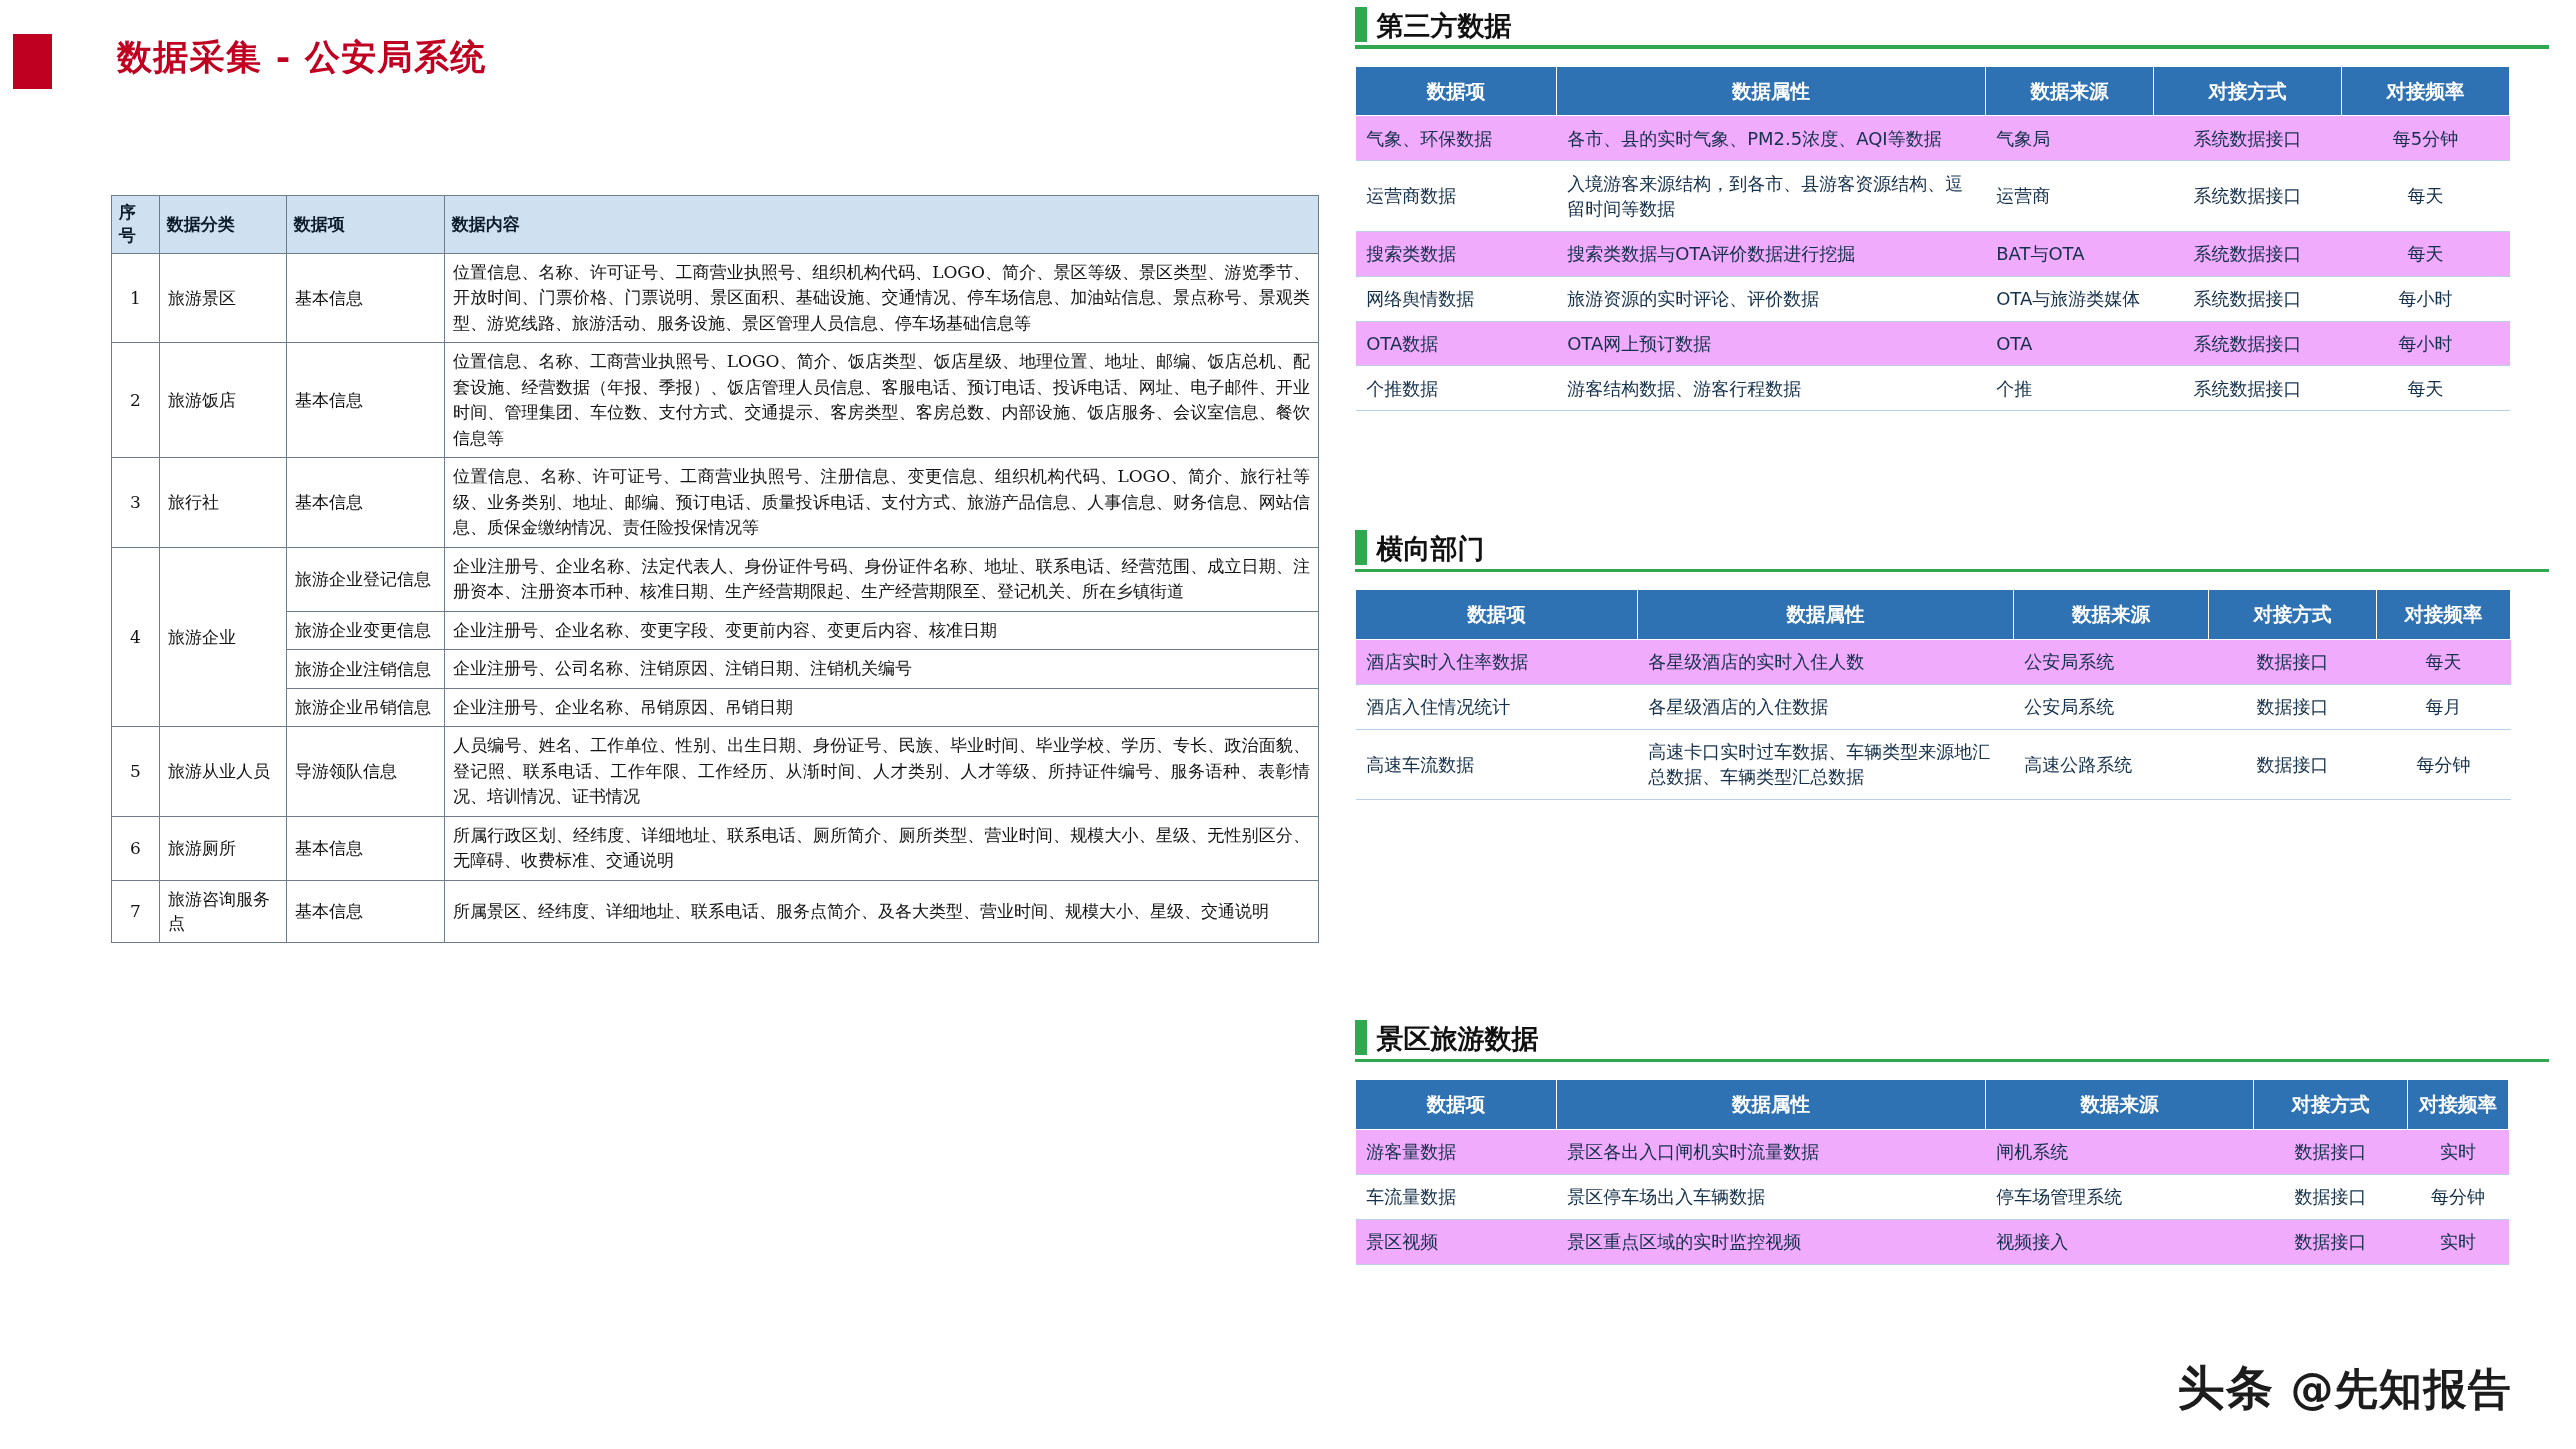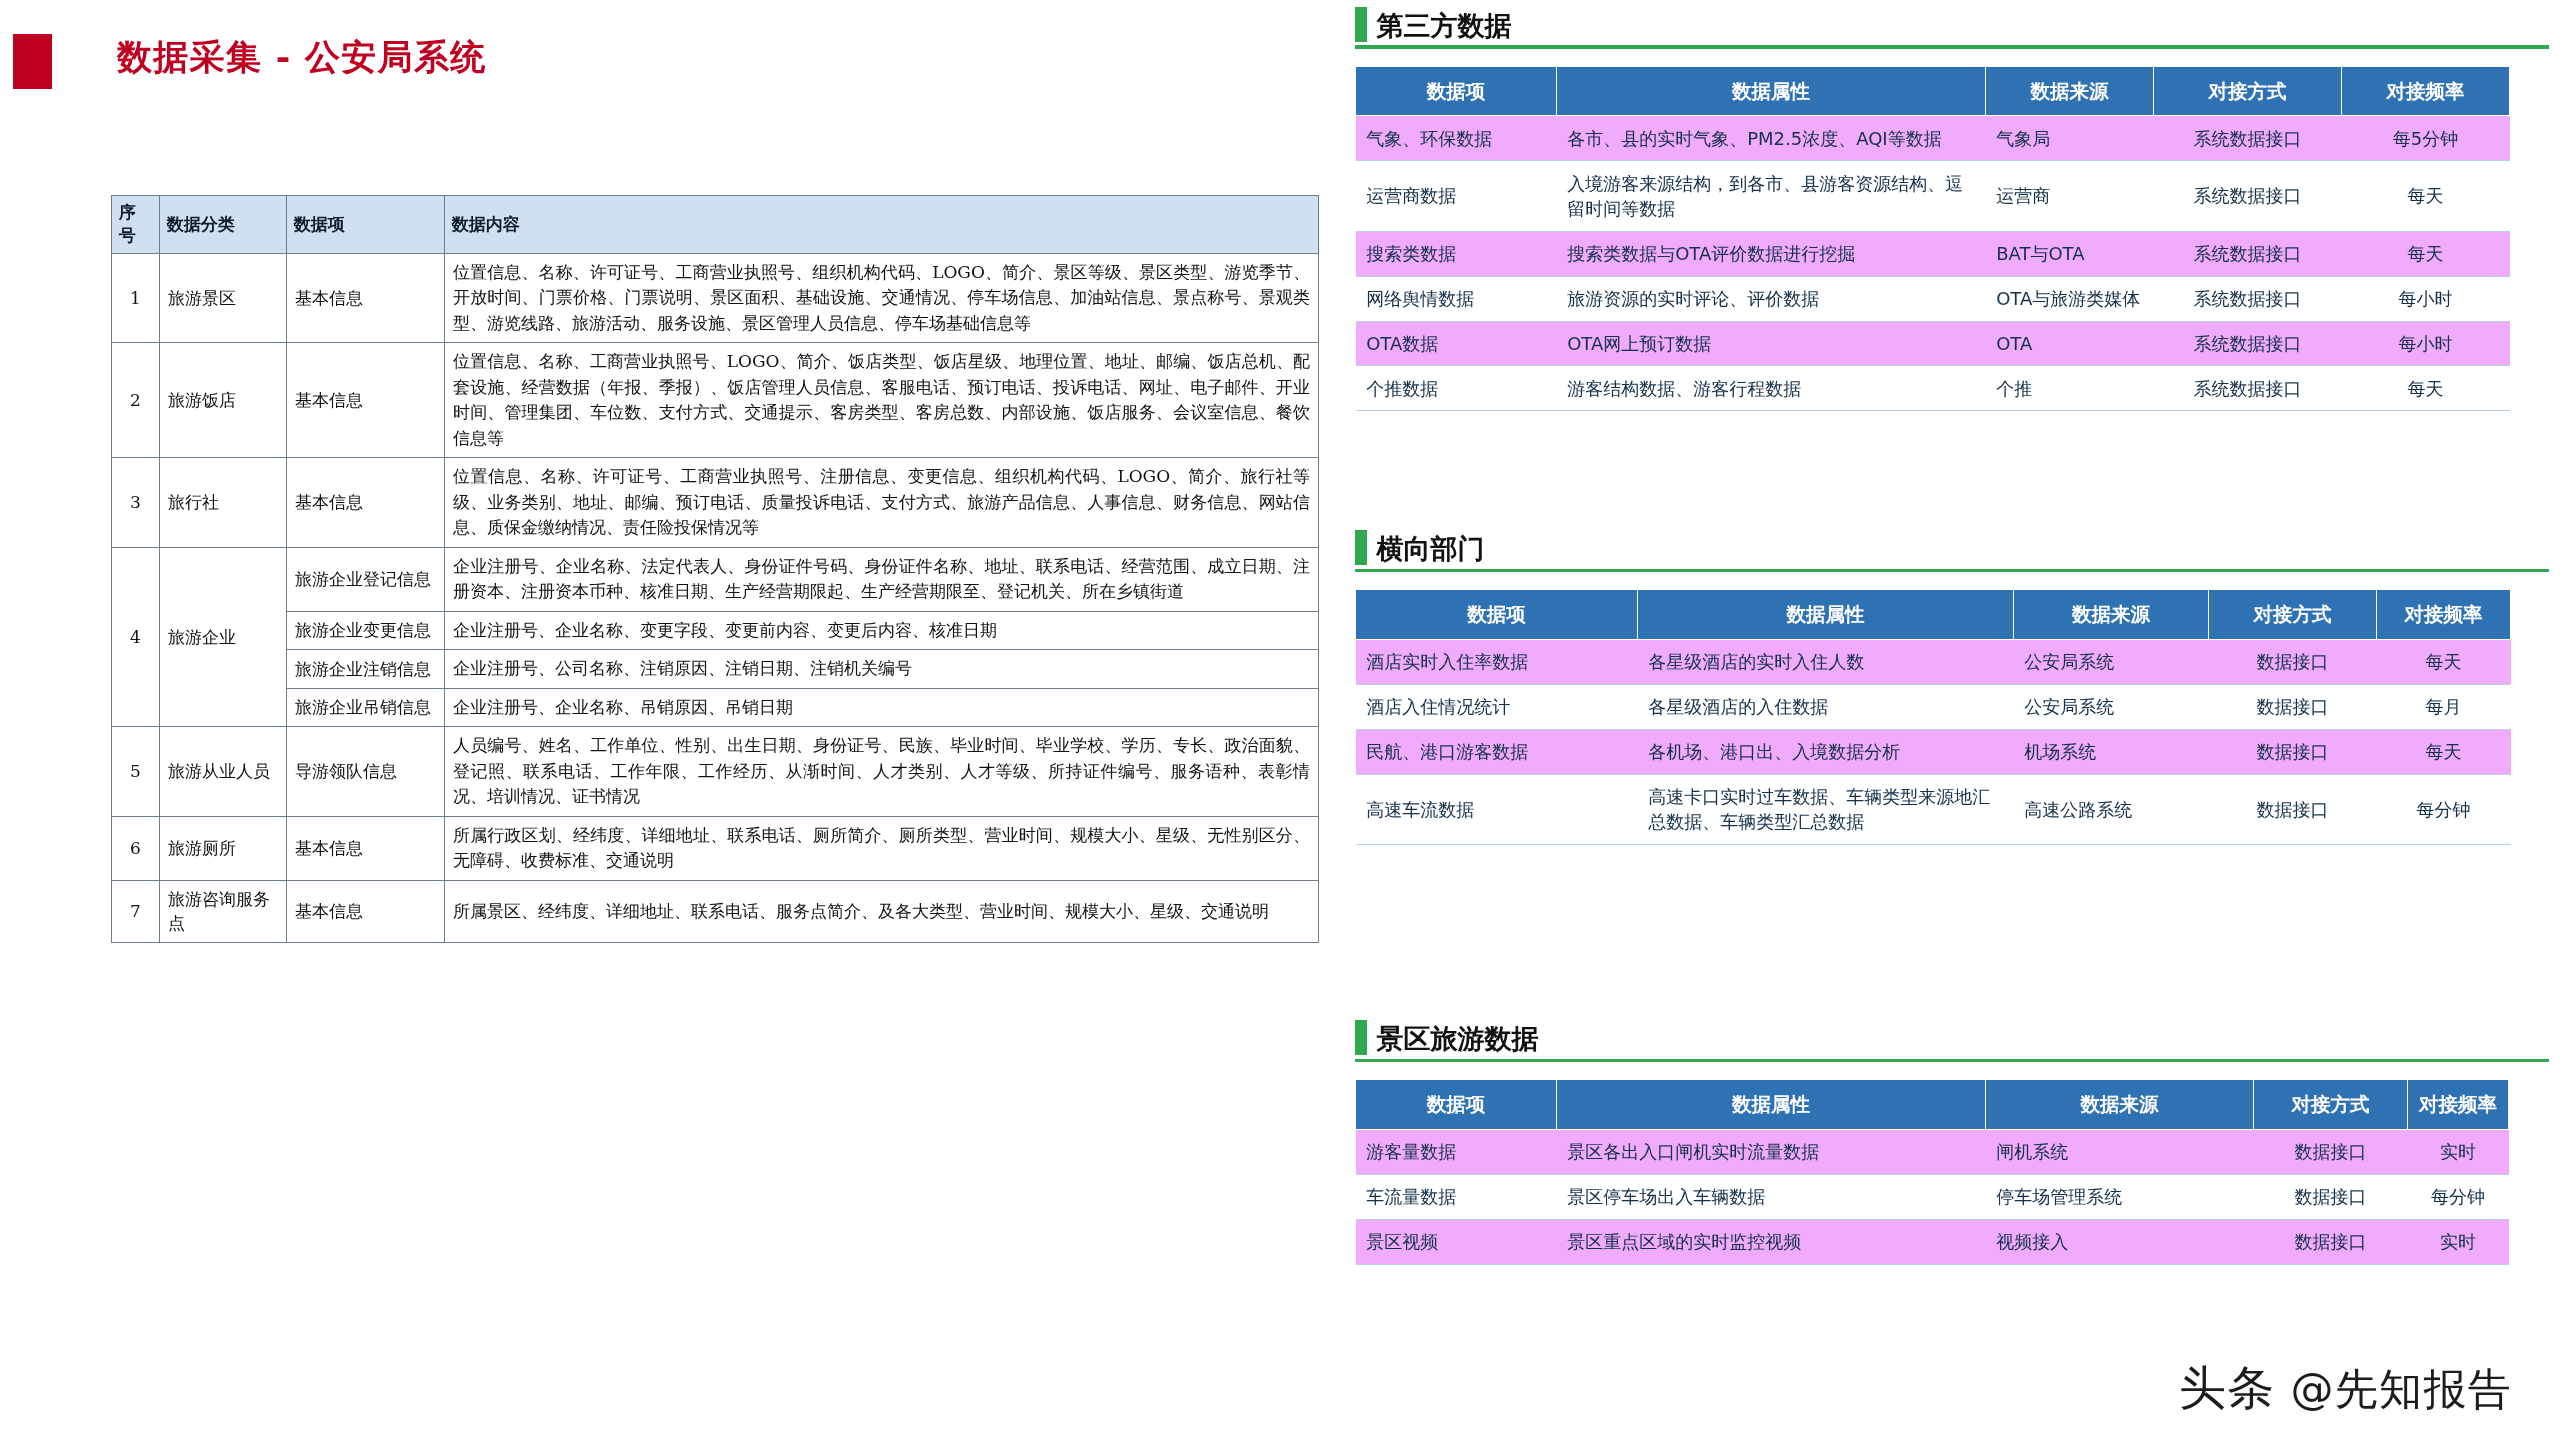--- a/index.html
+++ b/index.html
@@ -95,21 +95,21 @@
     line-height:1.4;
     color:#15304a;
   }
   table.bt tr.alt td{background:#f0abfc;}
   table.bt td.ctr{text-align:center;}
   .b{font-weight:normal;}
 
   
   #watermark{
     position:absolute;right:64px;bottom:29.5px;
-    font-size:43px;font-weight:normal;color:#1c1c1c;
+    font-size:43px;font-weight:bold;color:#1c1c1c;
     font-family:"DejaVu Sans","Liberation Sans",sans-serif;
     letter-spacing:1.3px;
     white-space:nowrap;
   }
   #watermark .tt{font-size:47px;}
 </style>
 </head>
 <body>
 
 <div id="left-col">
@@ -295,27 +295,20 @@
             <td class="ctr">数据接口</td>
             <td class="ctr">每天</td>
           </tr>
           <tr>
             <td>酒店入住情况统计</td>
             <td>各星级酒店的入住数据</td>
             <td>公安局系统</td>
             <td class="ctr">数据接口</td>
             <td class="ctr">每月</td>
           </tr>
-          <tr class="alt">
-            <td>民航、港口游客数据</td>
-            <td>各机场、港口出、入境数据分析</td>
-            <td>机场系统</td>
-            <td class="ctr">数据接口</td>
-            <td class="ctr">每天</td>
-          </tr>
           <tr>
             <td>高速车流数据</td>
             <td>高速卡口实时过车数据、车辆类型来源地汇总数据、车辆类型汇总数据</td>
             <td>高速公路系统</td>
             <td class="ctr">数据接口</td>
             <td class="ctr">每分钟</td>
           </tr>
         </tbody>
     </table>
   </div>

